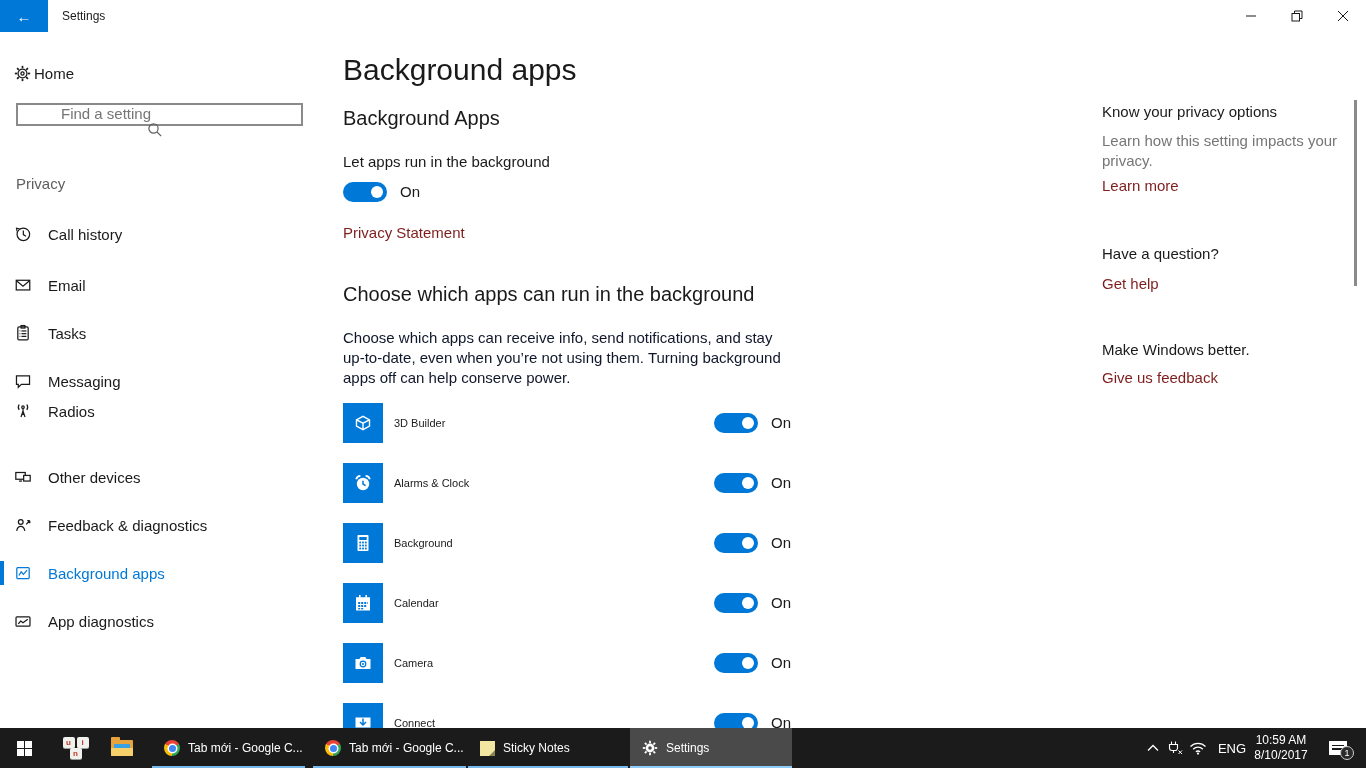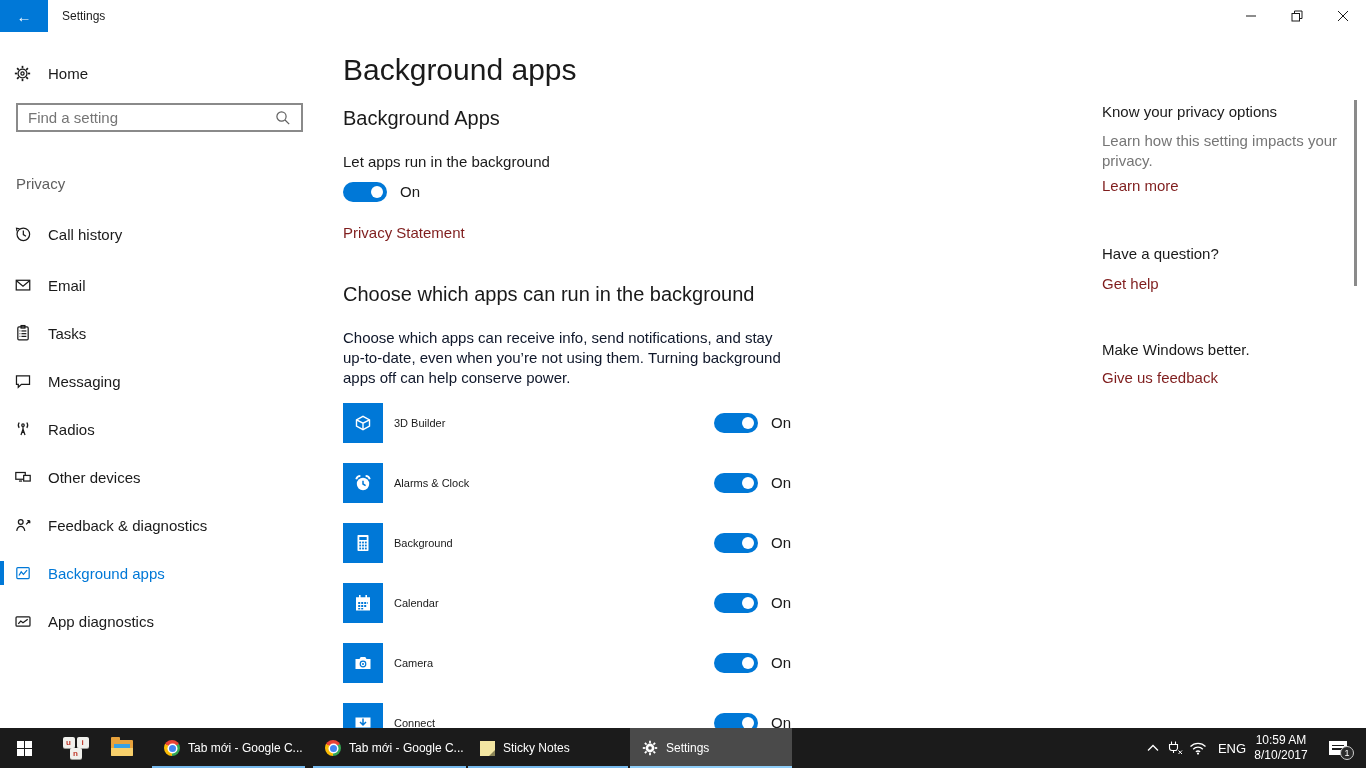--- a/index.html
+++ b/index.html
@@ -11,22 +11,22 @@
   .titlebar { position:absolute; top:0; left:0; width:1366px; height:32px; background:#fff; }
   .back-btn { position:absolute; left:0; top:0; width:48px; height:32px; background:#0078d7; color:#fff;
               display:flex; align-items:center; justify-content:center; font-size:15px; cursor:default; }
   .app-title { position:absolute; left:62px; top:0; height:32px; line-height:32px; font-size:12px; color:#1a1a1a; }
   .win-controls { position:absolute; right:0; top:0; height:32px; display:flex; }
   .win-btn { width:46px; height:32px; display:flex; align-items:center; justify-content:center; }
 
   
   .home-row { position:absolute; left:0; top:55px; width:330px; height:36px; display:flex; align-items:center; }
   .home-row .icn { margin-left:14px; width:20px; display:flex; justify-content:flex-start; }
-  .home-row .lbl { margin-left:14px; font-size:15px; }
-  .search-box { position:absolute; left:16px; top:103px; width:287px; height:29px; border:2px solid #8a8a8a; background:#fff; display:flex; align-items:center; }
+  .home-row .lbl { font-size:15px; }
+  .search-box { position:absolute; left:16px; top:103px; width:287px; height:23px; border:2px solid #8a8a8a; background:#fff; display:flex; align-items:center;flex-direction:column; }
   .search-box input { flex:1; border:none; outline:none; font-size:15px; color:#666; padding:0 8px 0 10px; font-family:inherit; background:transparent; }
   .search-box .mag { margin-right:10px; display:flex; }
   .side-section-label { position:absolute; left:16px; top:175px; font-size:15px; color:#5f5f5f; }
   .side-item { position:absolute; left:0; width:330px; height:48px; display:flex; align-items:center; color:#1a1a1a; cursor:default; }
   .side-item .icn { margin-left:14px; width:20px; display:flex; }
   .side-item .lbl { margin-left:14px; font-size:15px; }
   .side-item.selected { color:#0078d7; }
   .side-item.selected .accent-bar { position:absolute; left:0; top:12px; width:4px; height:24px; background:#0078d7; }
   .side-item svg { color:inherit; }
 
@@ -204,21 +204,21 @@
 
   <div class="side-item" style="top:357px">
     <span class="icn">
       <svg width="18" height="18" viewBox="0 0 16 16" stroke="currentColor" fill="none" stroke-width="1.1">
           <path d="M2.2,3.4 H13.8 V11 H6.6 L3.8,13.6 V11 H2.2 Z"></path>
         </svg>
     </span>
     <span class="lbl">Messaging</span>
   </div>
 
-  <div class="side-item" style="top:405px">
+  <div class="side-item" style="top:387px">
     <span class="icn">
       <svg width="18" height="18" viewBox="0 0 16 16" stroke="currentColor" fill="none" stroke-width="1.1">
           <circle cx="8" cy="4.6" r="1.1"></circle>
           <path d="M8,5.8 L8,8.2 M8,8.2 L6.2,13.4 M8,8.2 L9.8,13.4 M6.7,11 L9.3,11"></path>
           <path d="M4.6,2.2 A4.4,4.4 0 0 0 4.6,7"></path>
           <path d="M11.4,2.2 A4.4,4.4 0 0 1 11.4,7"></path>
         </svg>
     </span>
     <span class="lbl">Radios</span>
   </div>

